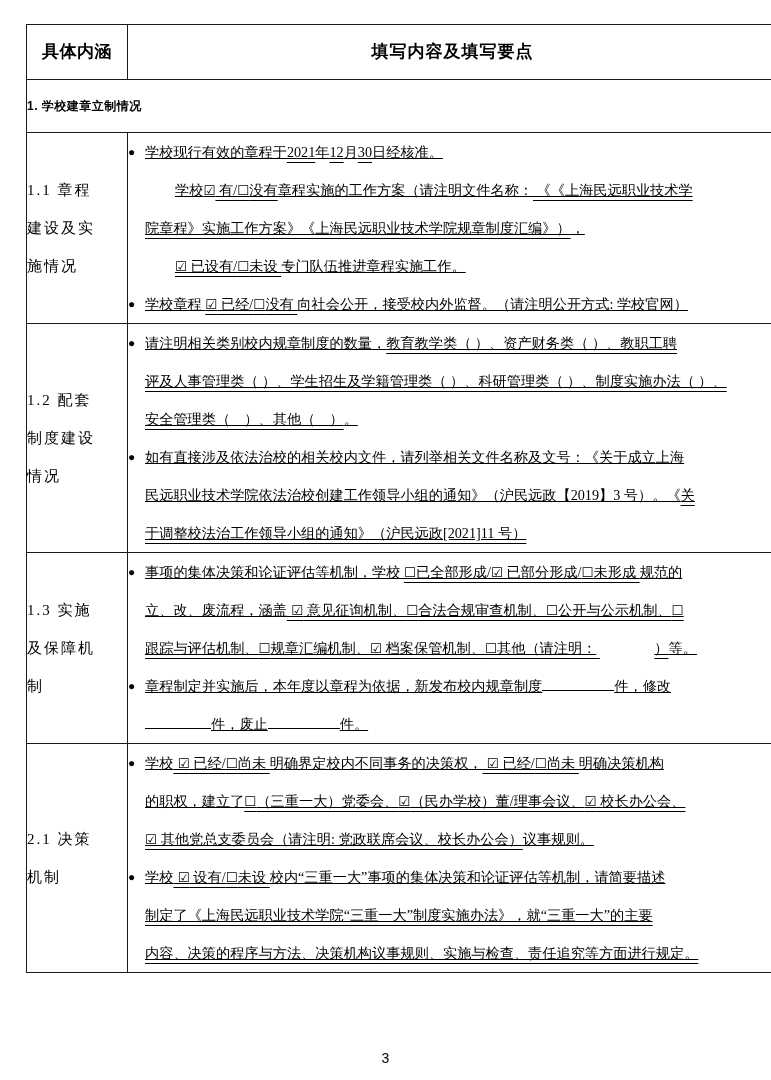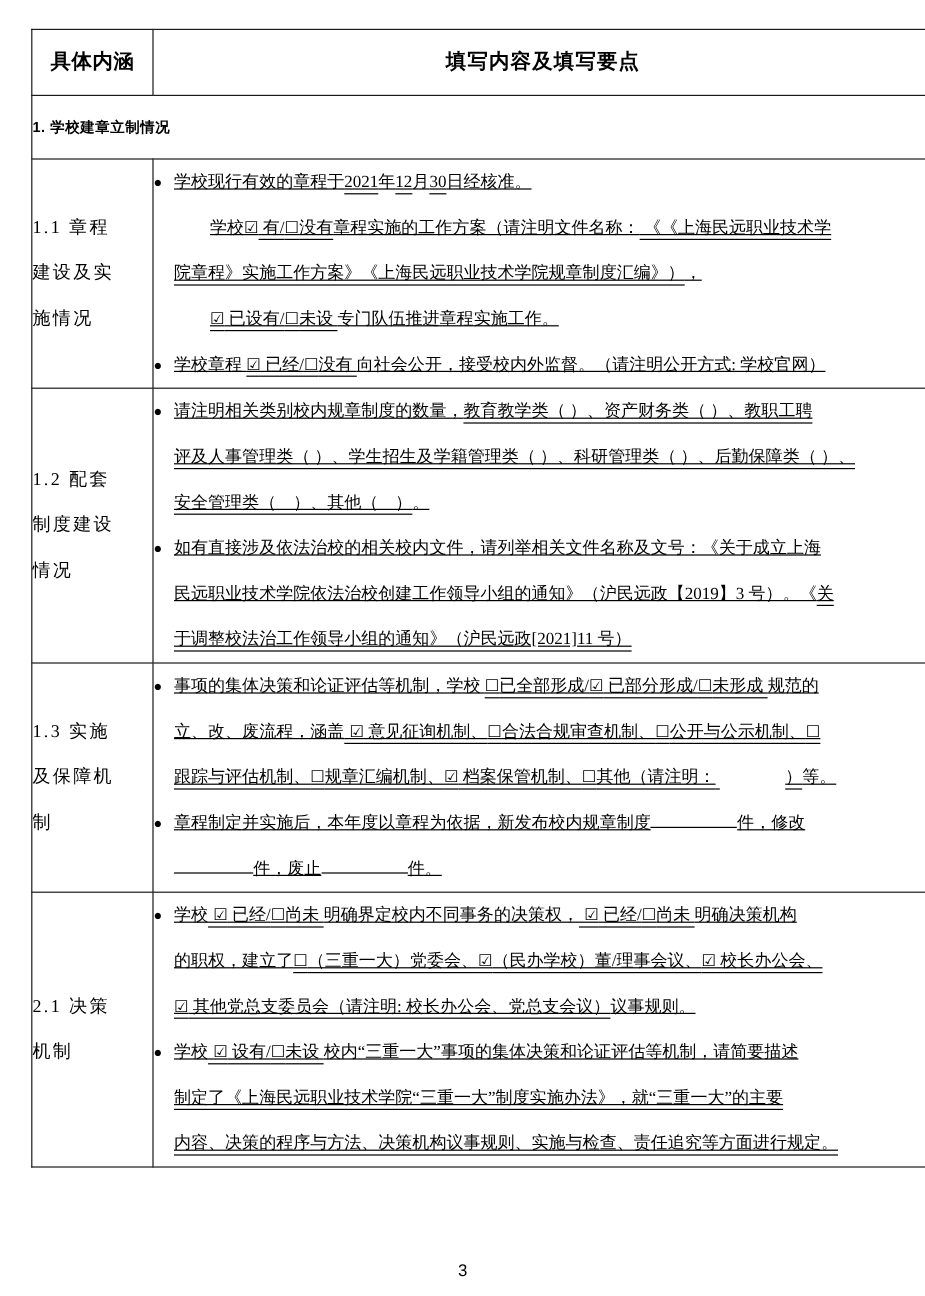--- a/index.html
+++ b/index.html
@@ -151,21 +151,21 @@
         <tr>
           <td class="label-cell">
             <span class="ln">1.2 配套</span>
             <span class="ln">制度建设</span>
             <span class="ln">情况</span>
           </td>
           <td class="body-cell">
             <div class="bullet-block">
               <span class="dot">●</span>
               <div class="blk"><span>请注明相关类别校内规章制度的数量，</span><span class="u">教育教学类（ ）、资产财务类（ ）、教职工聘</span></div>
-              <div class="blk"><span class="u">评及人事管理类（ ）、学生招生及学籍管理类（ ）、科研管理类（ ）、后勤保障类（ ）、</span></div>
+              <div class="blk"><span class="u">评及人事管理类（ ）、学生招生及学籍管理类（ ）、科研管理类（ ）、制度实施办法（ ）、</span></div>
               <div class="blk"><span class="u">安全管理类（　）、其他（　）</span><span>。</span></div>
             </div>
             <div class="bullet-block">
               <span class="dot">●</span>
               <div class="blk"><span>如有直接涉及依法治校的相关校内文件，请列举相关文件名称及文号：《关于成立上海</span></div>
               <div class="blk"><span>民远职业技术学院依法治校创建工作领导小组的通知》（沪民远政【2019】3 号）。《</span><span class="u">关</span></div>
               <div class="blk"><span class="u">于调整校法治工作领导小组的通知》（沪民远政[2021]11 号）</span></div>
             </div>
           </td>
         </tr>
@@ -192,21 +192,21 @@
         <tr>
           <td class="label-cell">
             <span class="ln">2.1 决策</span>
             <span class="ln">机制</span>
           </td>
           <td class="body-cell">
             <div class="bullet-block">
               <span class="dot">●</span>
               <div class="blk"><span>学校</span><span class="cb u"> ☑</span><span class="u"> 已经/</span><span class="cb u">☐</span><span class="u">尚未 </span><span>明确界定校内不同事务的决策权，</span><span class="cb u"> ☑</span><span class="u"> 已经/</span><span class="cb u">☐</span><span class="u">尚未 </span><span>明确决策机构</span></div>
               <div class="blk"><span>的职权，建立了</span><span class="cb u">☐</span><span class="u">（三重一大）党委会、</span><span class="cb u">☑</span><span class="u">（民办学校）董/理事会议、</span><span class="cb u">☑</span><span class="u"> 校长办公会、</span></div>
-              <div class="blk"><span class="cb u">☑</span><span class="u"> 其他党总支委员会（请注明: 校长办公会、党总支会议）</span><span>议事规则。</span></div>
+              <div class="blk"><span class="cb u">☑</span><span class="u"> 其他党总支委员会（请注明: 党政联席会议、校长办公会）</span><span>议事规则。</span></div>
             </div>
             <div class="bullet-block">
               <span class="dot">●</span>
               <div class="blk"><span>学校</span><span class="cb u"> ☑</span><span class="u"> 设有/</span><span class="cb u">☐</span><span class="u">未设 </span><span>校内“三重一大”事项的集体决策和论证评估等机制，请简要描述</span></div>
               <div class="blk"><span class="u">制定了《上海民远职业技术学院“三重一大”制度实施办法》，就“三重一大”的主要</span></div>
               <div class="blk"><span class="u">内容、决策的程序与方法、决策机构议事规则、实施与检查、责任追究等方面进行规定。</span></div>
             </div>
           </td>
         </tr>
       </tbody>

